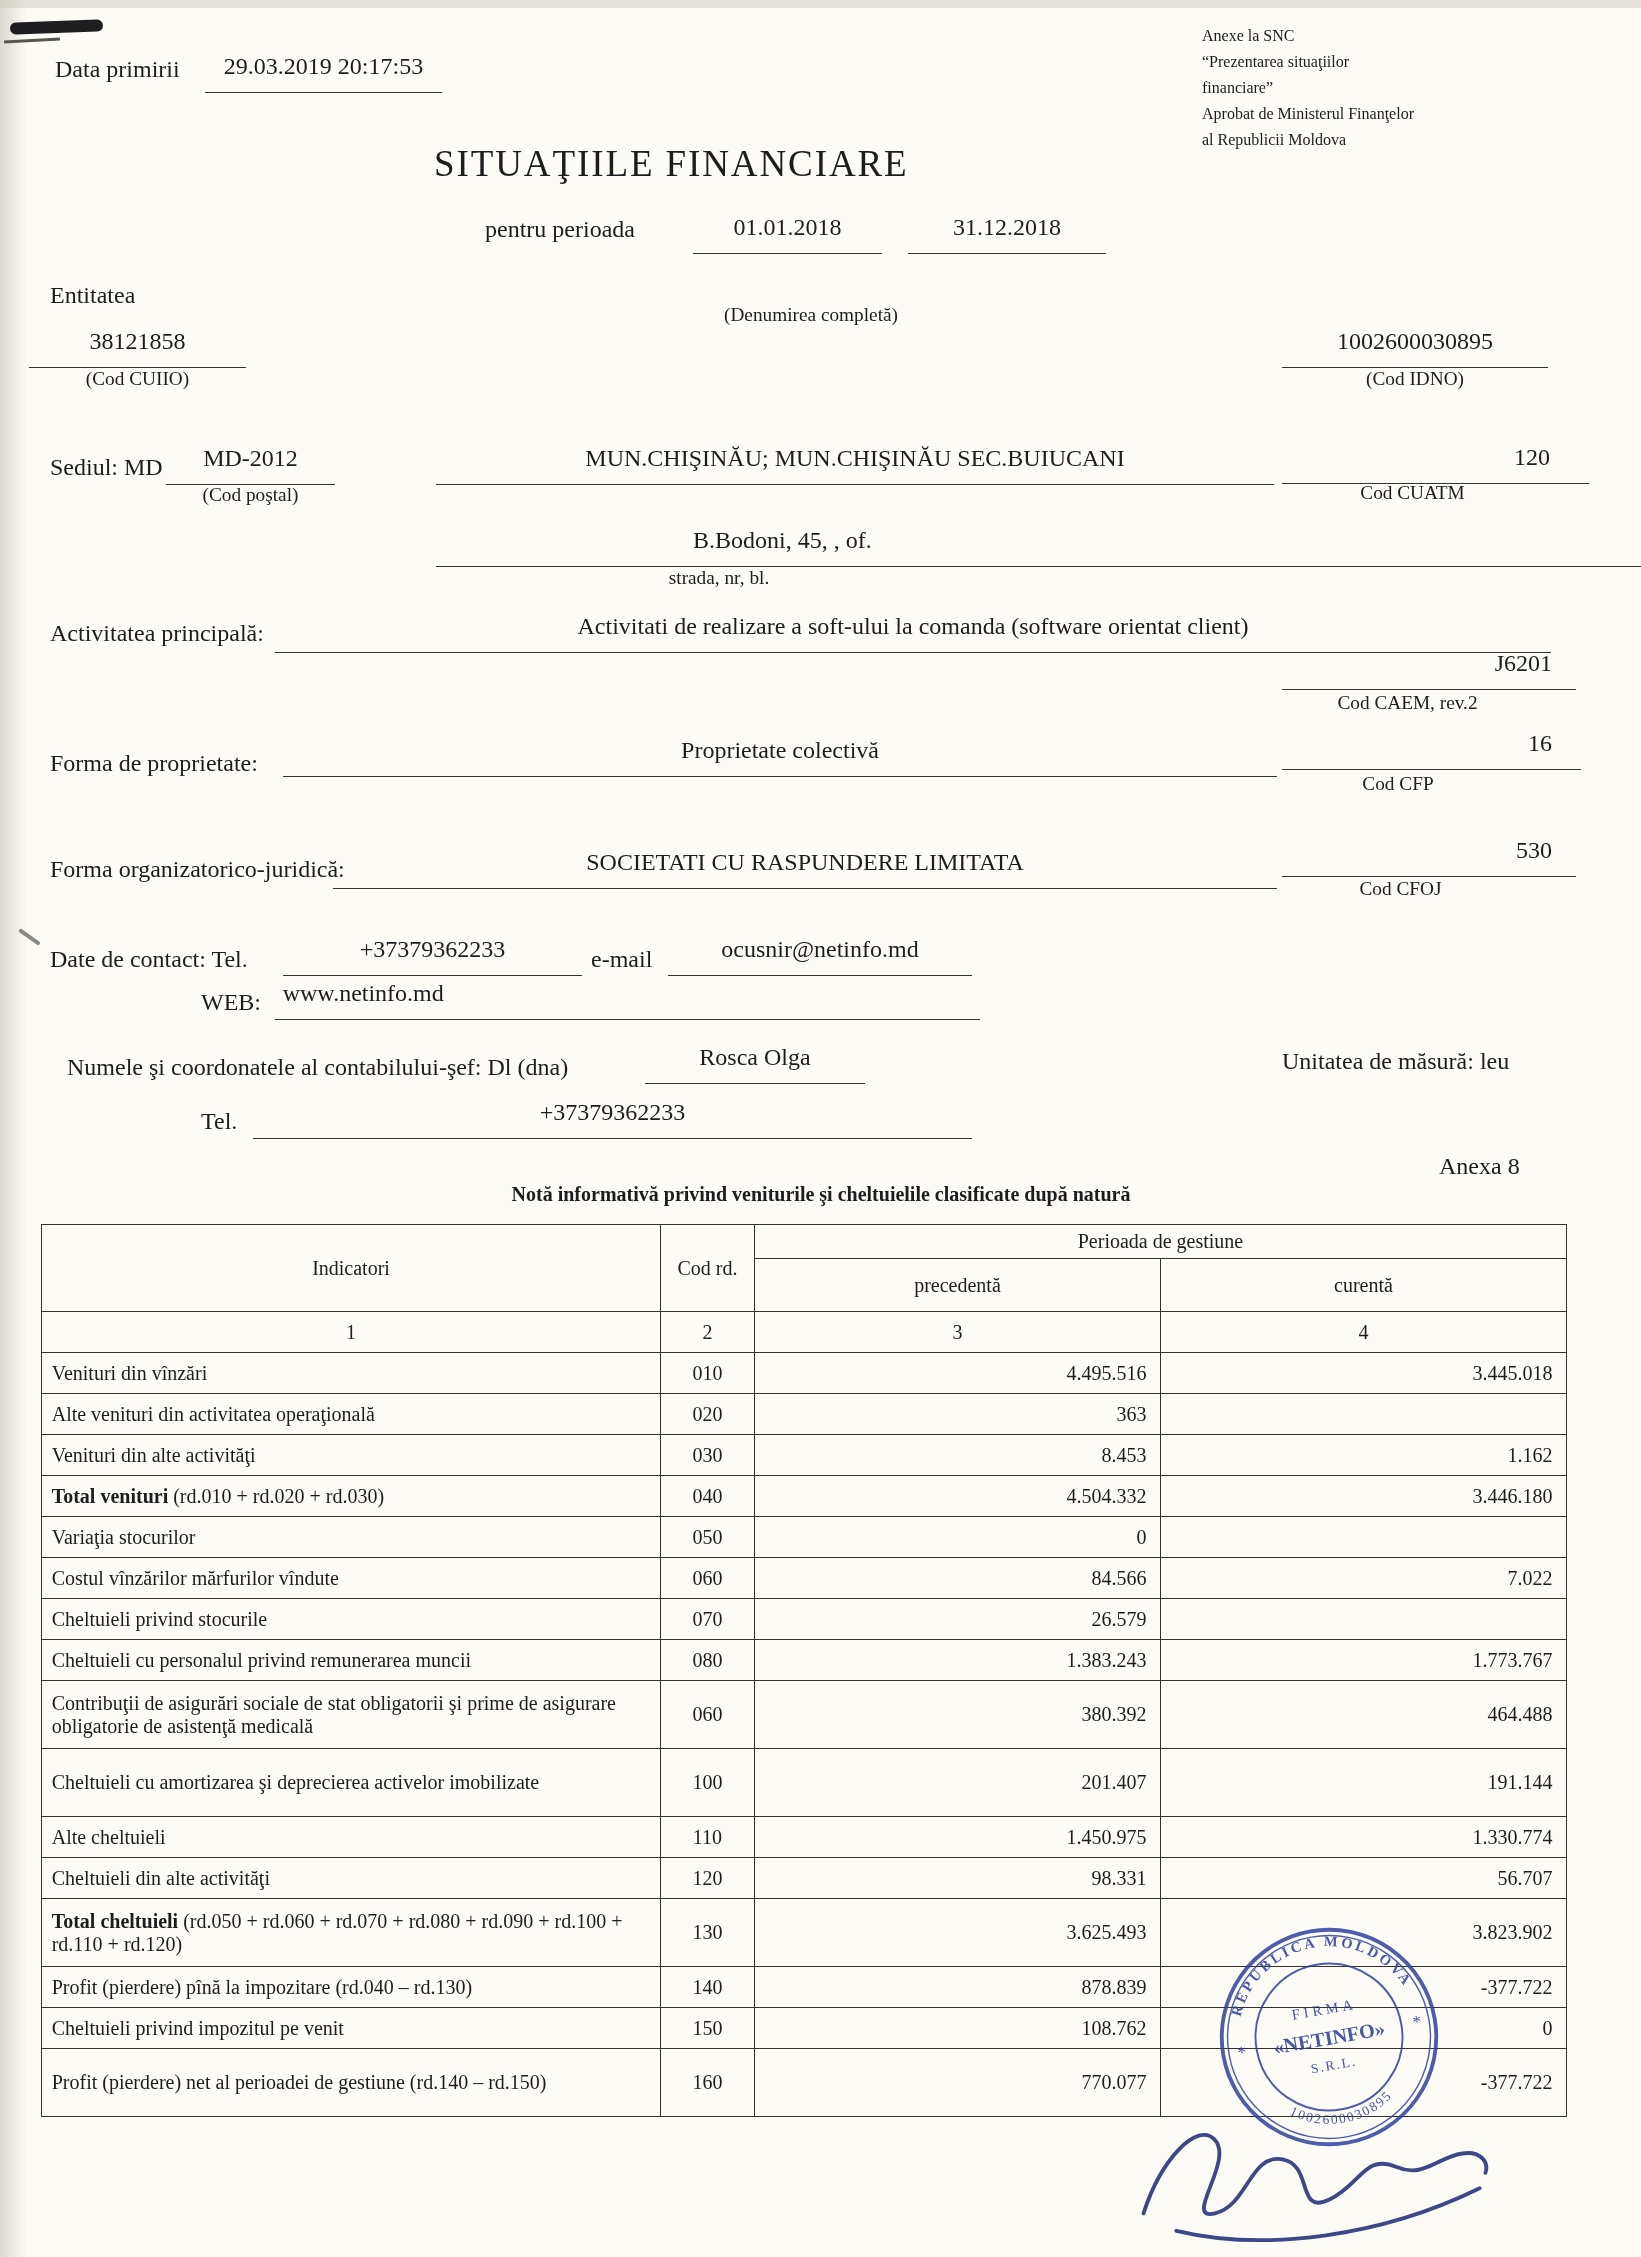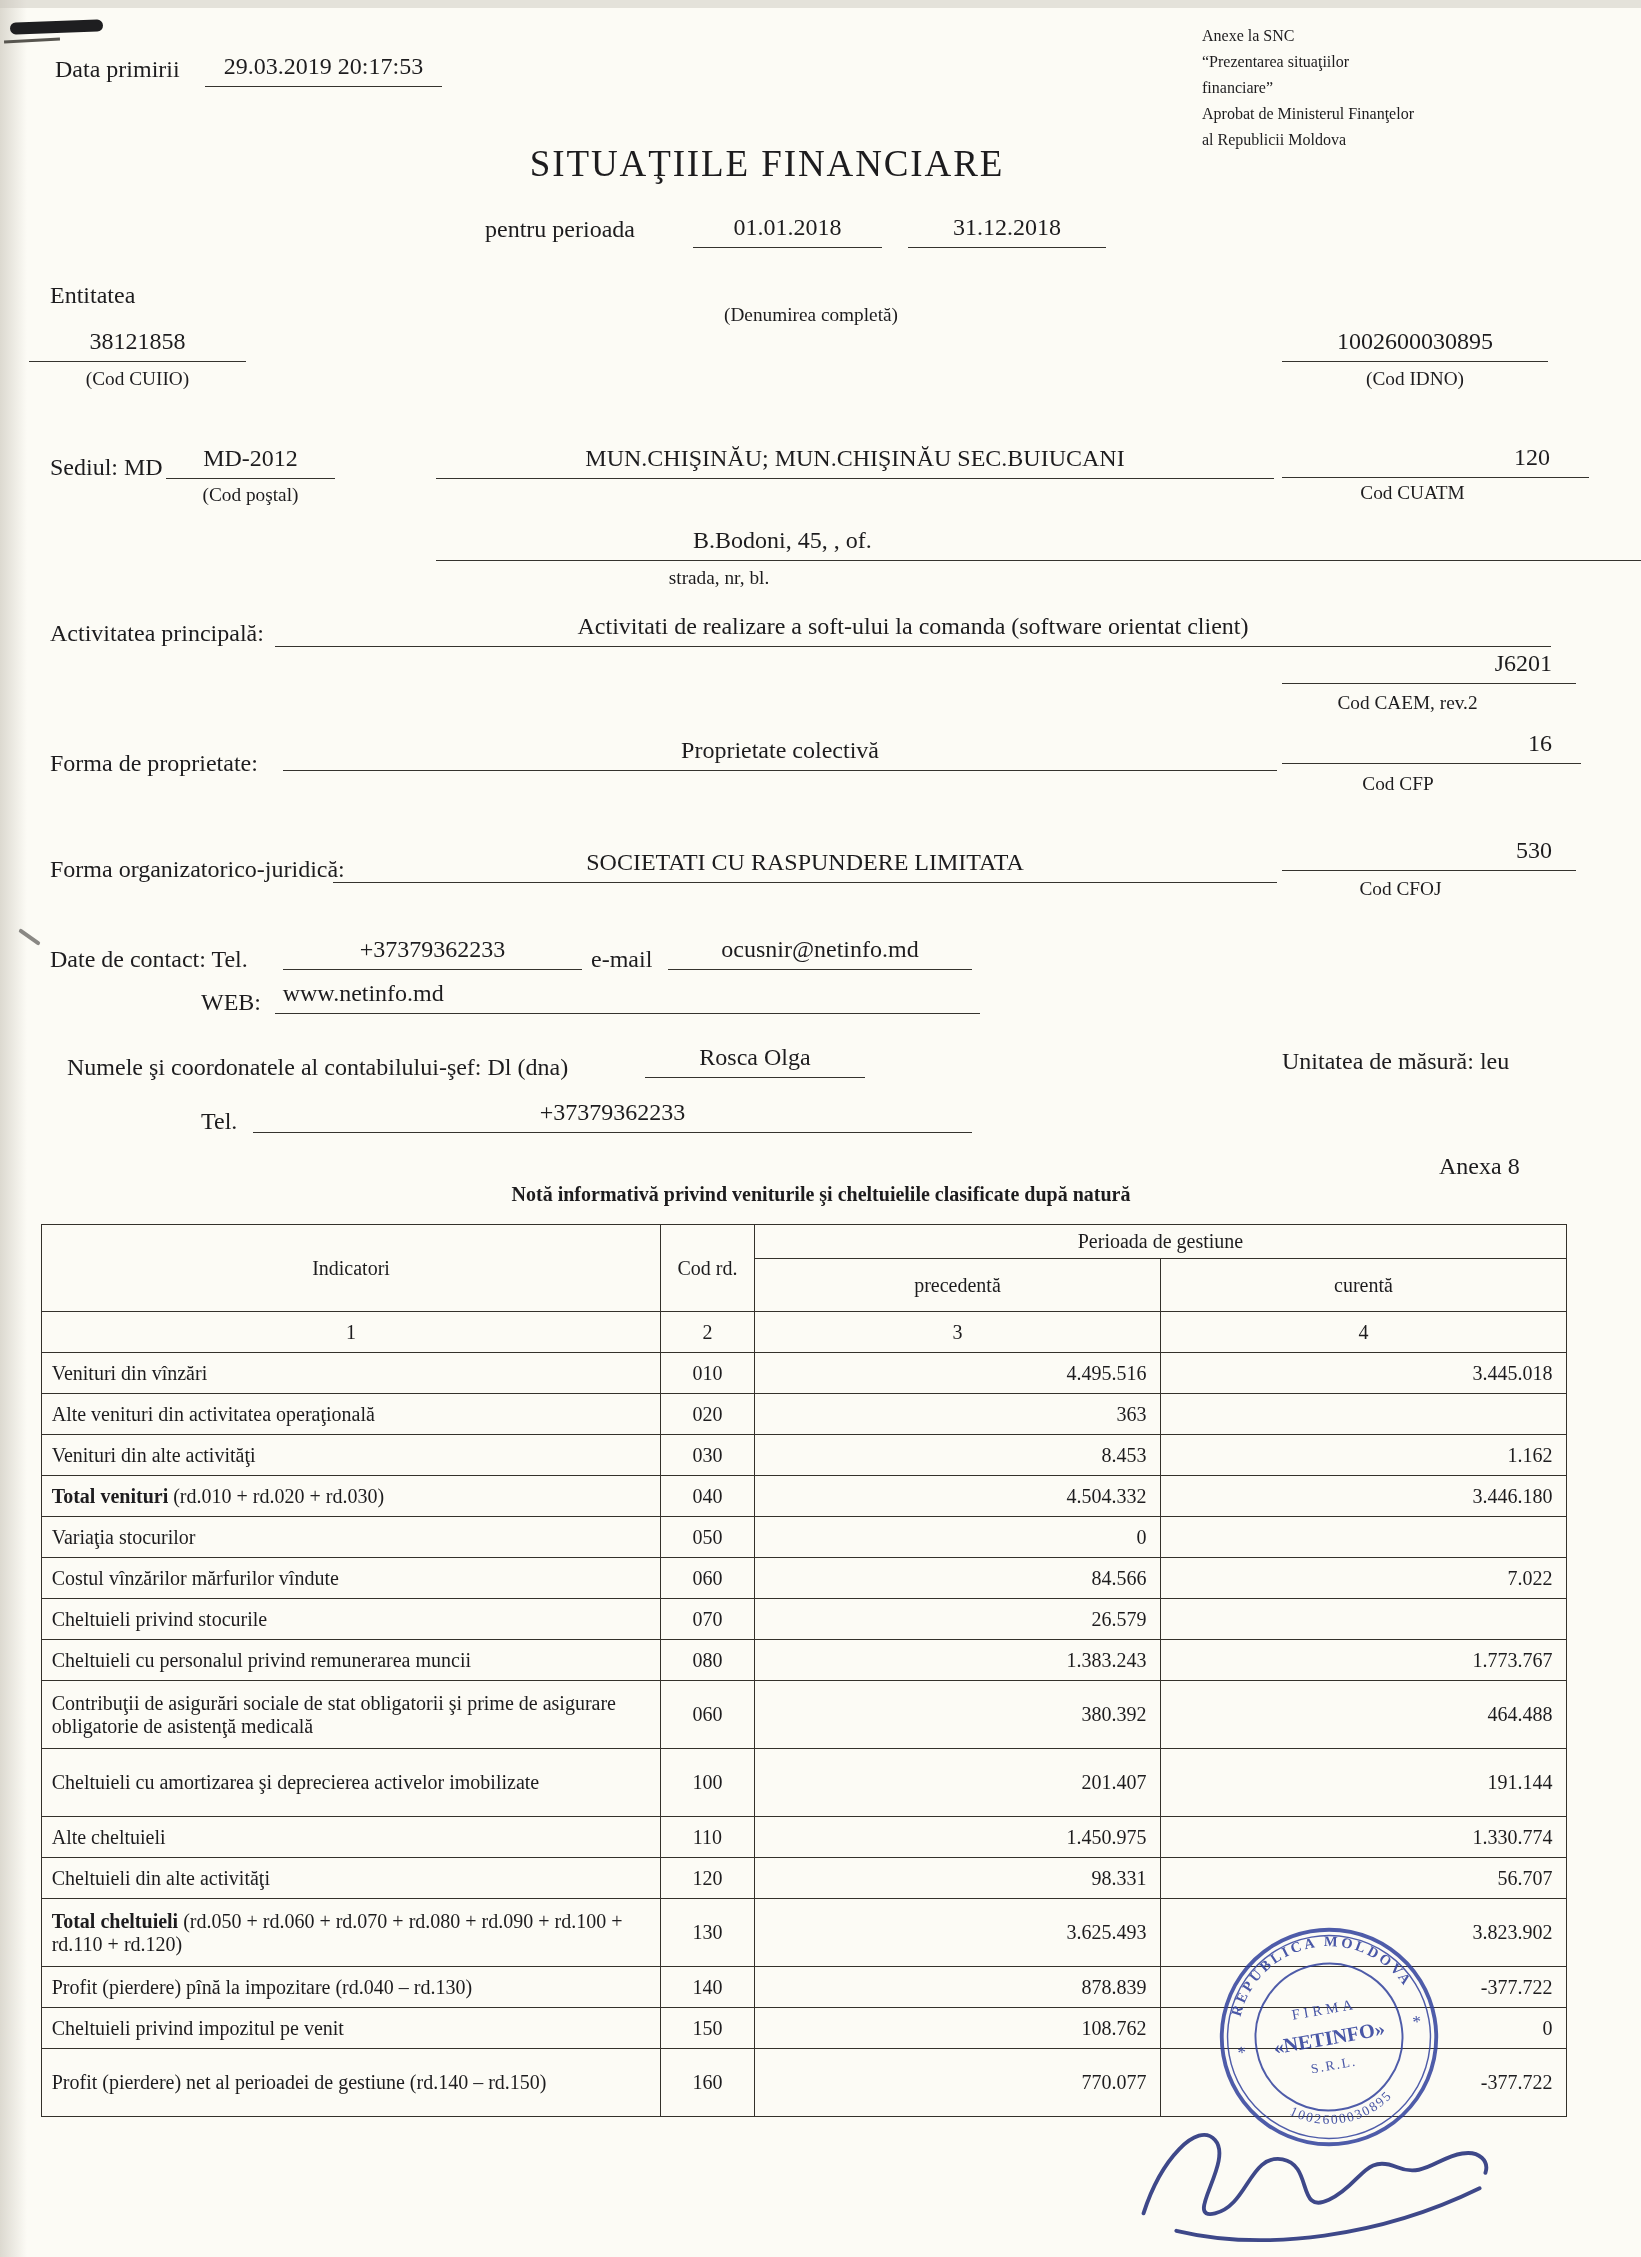--- a/index.html
+++ b/index.html
@@ -10,26 +10,26 @@
     font-family:"Liberation Serif",serif;color:#1d1c1e;
   }
   .page::before{
     content:"";position:absolute;inset:0;pointer-events:none;
     background:linear-gradient(90deg,#dcd9d0 0,rgba(252,251,245,0) 27px);
   }
   .abs{position:absolute;font-size:24px;line-height:1.25;white-space:nowrap}
   .wrap{white-space:normal}
   .ul{
     display:flex;align-items:flex-end;justify-content:center;
-    border-bottom:1.9px solid #35332e;padding-bottom:5px;
+    border-bottom:1.9px solid #35332e;padding-bottom:11px;
   }
   .ul.left{justify-content:flex-start}
   .ul.right{justify-content:flex-end}
   .caption{position:absolute;font-size:19.3px;line-height:1.2;text-align:center}
-  .title{font-size:37px;letter-spacing:1.9px;text-align:center;white-space:nowrap}
+  .title{font-size:37px;letter-spacing:1.9px;text-align:left;white-space:nowrap}
   .tbl-title{font-size:20px;font-weight:bold;text-align:center;white-space:nowrap}
   .annex{ text-align:left;font-size:16px;line-height:26px}
 
   table.note{
     position:absolute;left:41px;top:1224px;width:1524px;
     border-collapse:collapse;table-layout:fixed;font-size:20px;color:#1d1c1e;
   }
   table.note td{border:1.9px solid #34312b;vertical-align:middle;padding:1.9px 9.7px;overflow:hidden}
   table.note thead td{text-align:center}
   .note .ind{text-align:left}

